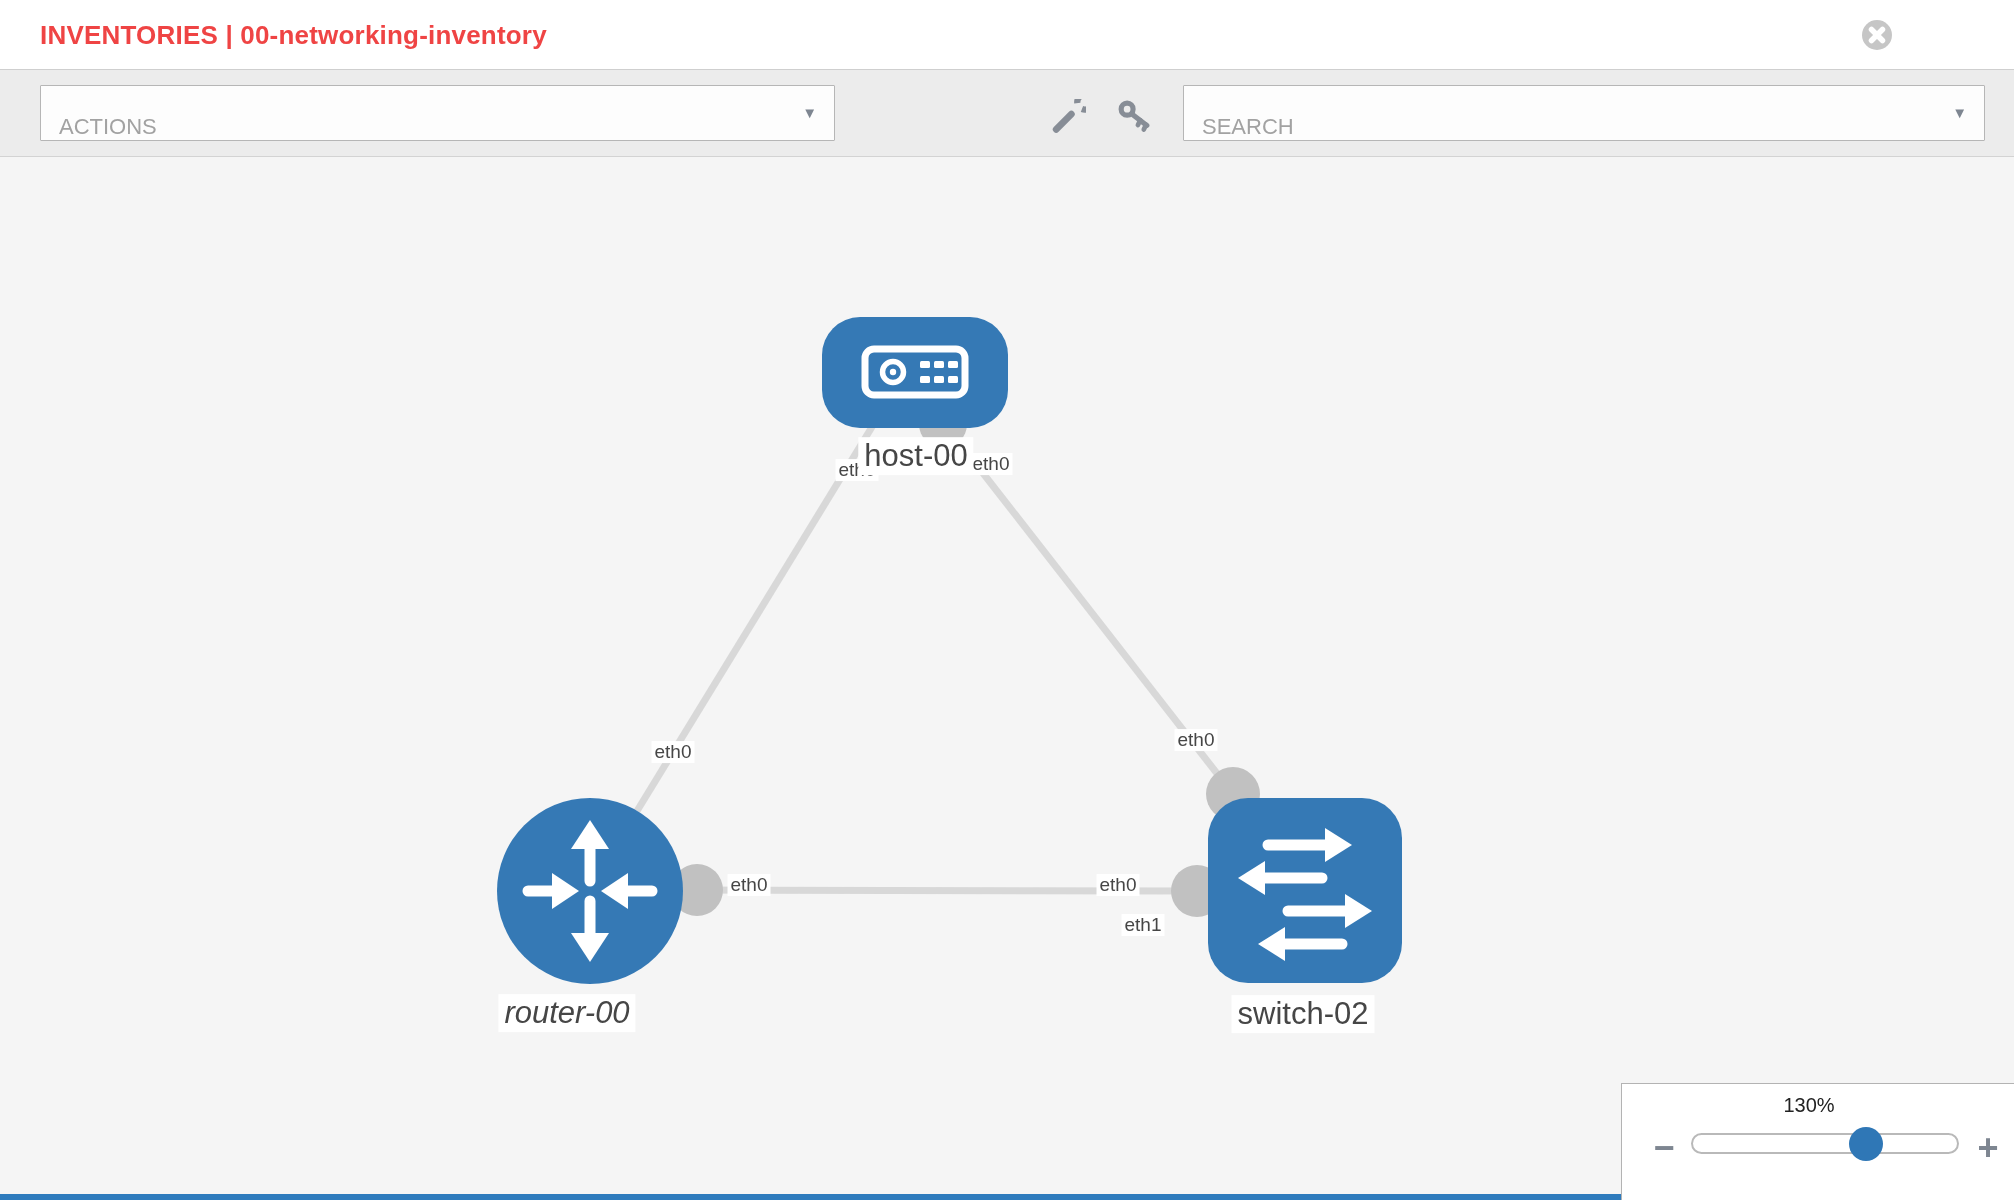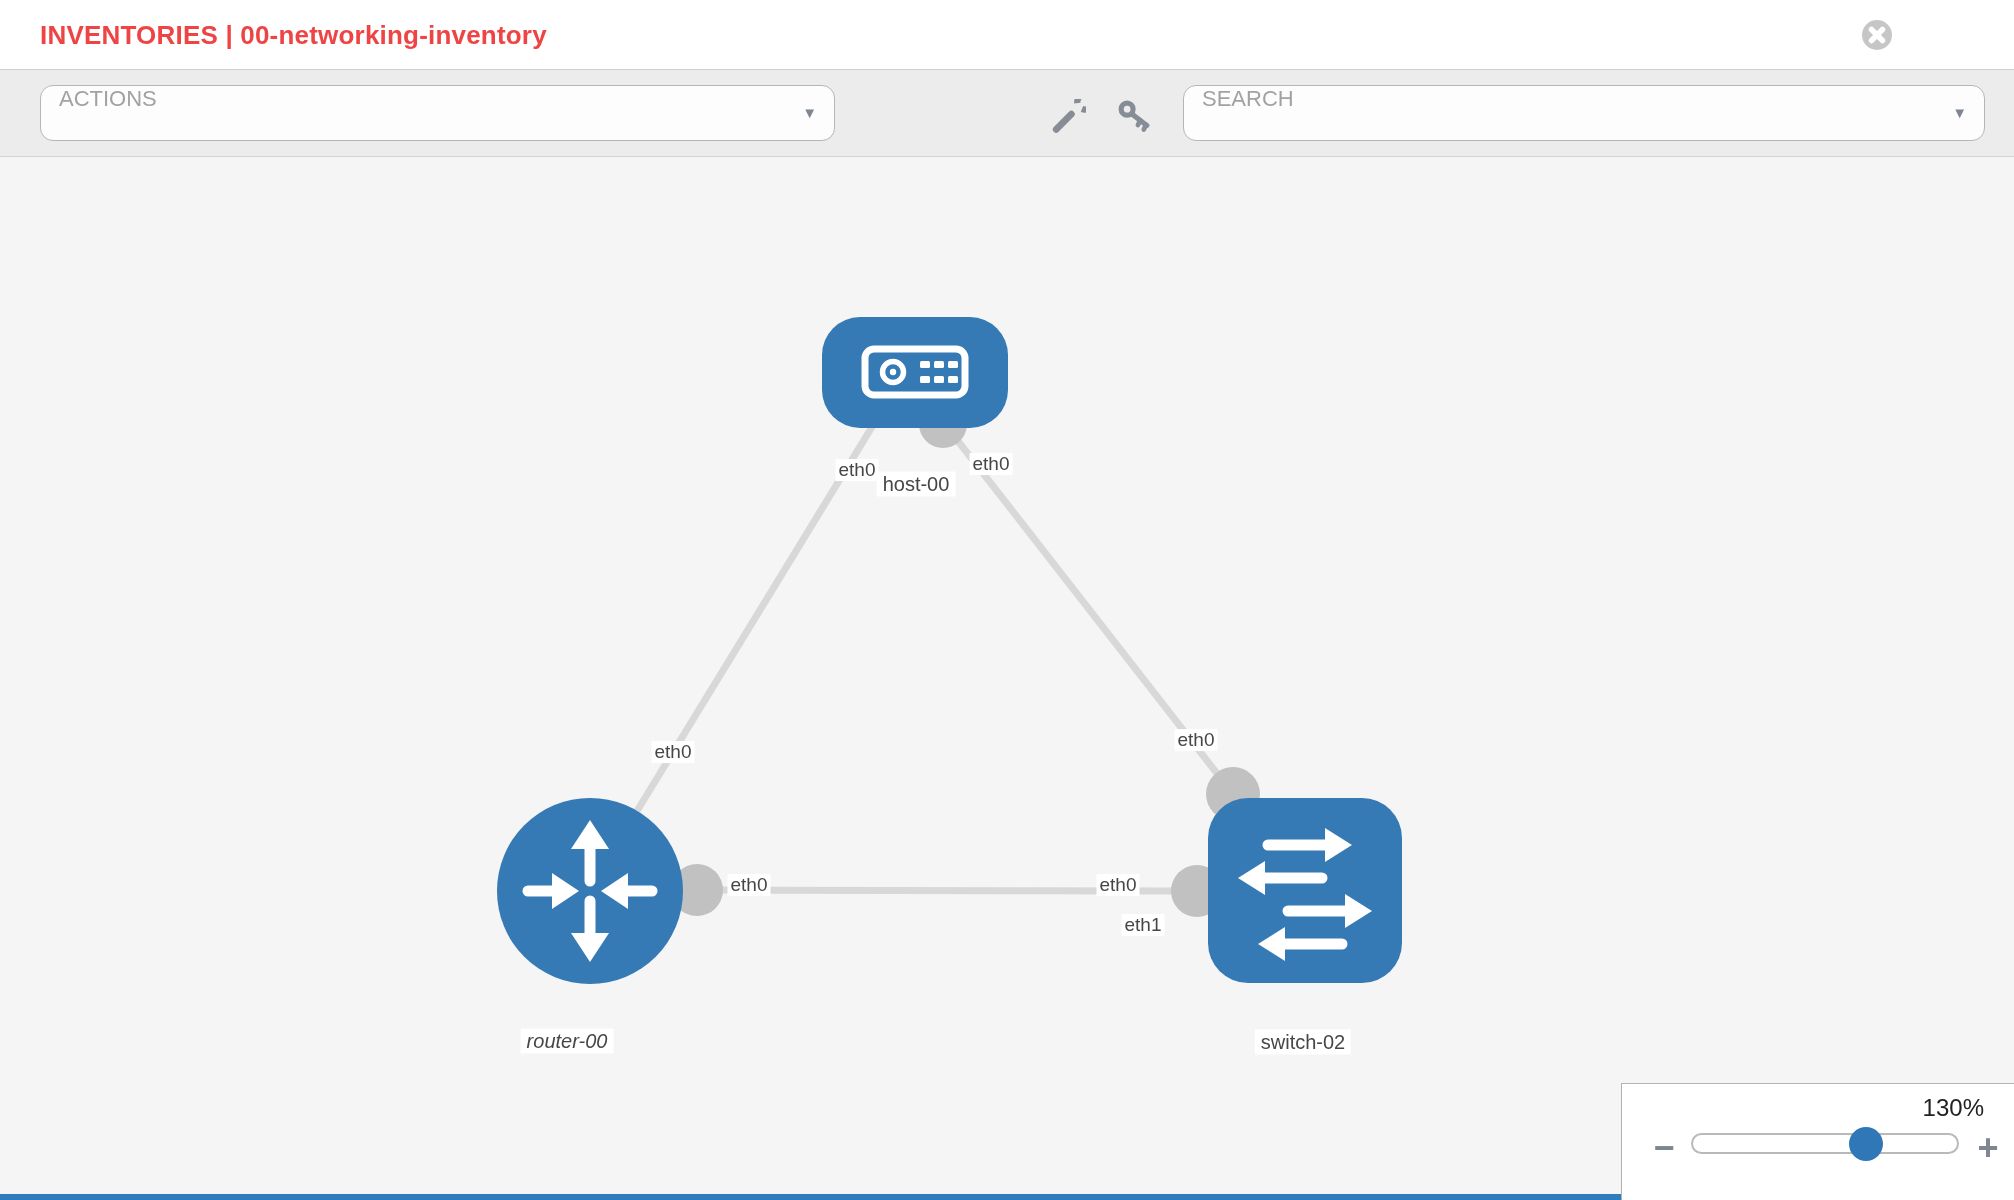--- a/index.html
+++ b/index.html
@@ -20,21 +20,21 @@
     border:none;background:transparent;padding:0;cursor:pointer;line-height:0;
   }
 
   
   .toolbar{
     position:absolute;top:69px;left:0;right:0;height:88px;background:#ececec;
     border-top:1px solid #cfcfcf;border-bottom:1px solid #d3d3d3;box-sizing:border-box;
   }
   .select{
     position:absolute;top:15px;height:56px;background:#fdfdfd;border:1px solid #b6b6b6;
-    border-radius:13px;box-sizing:border-box;display:flex;align-items:flex-start;
+    border-radius:1px;box-sizing:border-box;display:flex;align-items:flex-end;
     padding:0 40px 0 18px;font-size:22px;color:#a2a2a2;cursor:pointer;white-space:nowrap;
   }
   .select .caret{
     position:absolute;right:17px;top:50%;transform:translateY(-53%);
     font-size:15px;color:#7e8691;
   }
   .select-actions{left:40px;width:795px;}
   .select-search{left:1183px;width:802px;}
   .iconbtn{
     position:absolute;top:29px;width:36px;height:36px;border:none;background:transparent;
@@ -48,31 +48,31 @@
     position:absolute;top:157px;left:0;width:2014px;height:1043px;
     background:#f5f5f5;overflow:hidden;
   }
   .topo-svg{position:absolute;top:0;left:0;}
 
   
   .lbl{
     position:absolute;transform:translate(-50%,-50%);
     background:#ffffff;color:#464646;white-space:nowrap;line-height:1.15;
   }
-  .lbl-node{font-size:20px;padding:1px 6px;margin-top:28px;}
+  .lbl-node{font-size:31px;padding:1px 6px;}
   .lbl-if{font-size:19px;padding:0 3px;}
 
   
   .zoom-panel{
     position:absolute;left:1621px;top:926px;width:394px;height:118px;
     background:#ffffff;border:1px solid #b3b3b3;box-sizing:border-box;
   }
   .zoom-value{
-    position:absolute;left:12px;right:30px;top:10px;text-align:right;
-    font-size:24px;color:#222222;
+    position:absolute;left:12px;right:30px;top:10px;text-align:center;
+    font-size:20px;color:#222222;
   }
   .zoom-btn{
     position:absolute;top:50%;transform:translate(-50%,-50%);
     font-size:36px;font-weight:700;color:#7e8691;cursor:pointer;line-height:1;
     background:transparent;border:none;padding:0;
   }
   .zoom-out{left:42px;margin-top:6px;}
   .zoom-in{left:366px;margin-top:6px;}
   .zoom-track{
     position:absolute;left:69px;top:49px;width:268px;height:21px;

